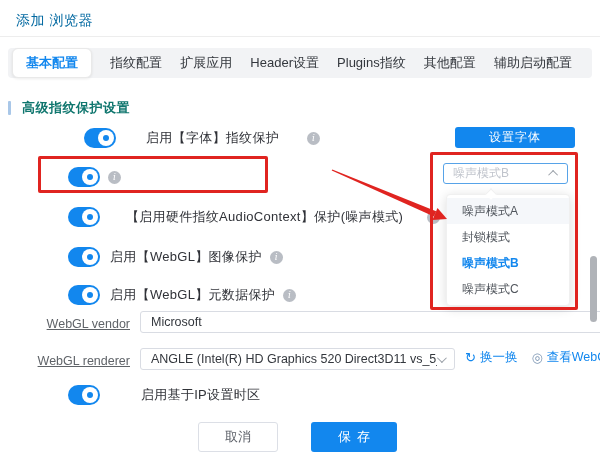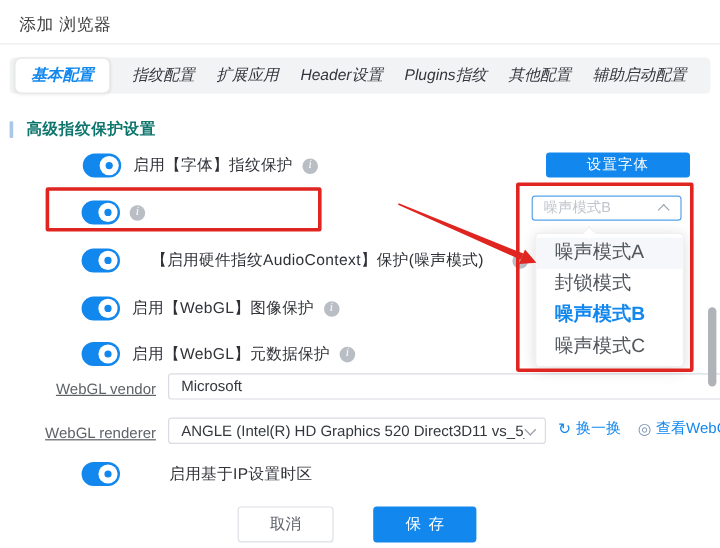--- a/index.html
+++ b/index.html
@@ -1,23 +1,23 @@
 <!DOCTYPE html>
 <html><head>
 <meta charset="utf-8">
 <style>
   html,body{margin:0;padding:0;background:#fff;}
   *{box-sizing:border-box;font-family:"Liberation Sans","DejaVu Sans",sans-serif;}
   .stage{position:relative;width:600px;height:457px;background:#fff;overflow:hidden;}
 
-  .page-title{position:absolute;left:16px;top:12px;font-size:14px;color:#404040;letter-spacing:.5px;}
+  .page-title{position:absolute;left:16px;top:12px;font-size:14px;color:#0369a1;letter-spacing:.5px;}
   .title-divider{position:absolute;left:0;top:36px;width:600px;height:1px;background:#ededed;}
 
   .tabbar{position:absolute;left:8px;top:48px;width:584px;height:30px;background:#f2f3f5;border-radius:4px;
-          display:flex;align-items:center;justify-content:space-between;padding:0 20px 0 4px;font-style:italic;}
+          display:flex;align-items:center;justify-content:space-between;padding:0 20px 0 4px;}
   .tab{font-size:13px;color:#33373d;cursor:pointer;white-space:nowrap;}
   .tab.active{background:#fff;color:#1287ee;font-weight:bold;border-radius:6px;padding:5px 13px;
               box-shadow:0 1px 3px rgba(0,0,0,.08);border:1px solid #e9e9e9;}
 
   .section-head{position:absolute;left:8px;top:99px;display:flex;align-items:center;}
   .section-bar{width:3px;height:14px;background:#a9c7e8;border-radius:1px;}
   .section-title{margin-left:11px;font-size:13px;color:#0f766e;font-weight:bold;letter-spacing:.5px;}
 
   .row{position:absolute;display:flex;align-items:center;}
   .toggle{position:relative;width:32px;height:20px;background:#1287ee;border-radius:10px;flex:0 0 auto;cursor:pointer;}
@@ -37,21 +37,21 @@
   .chev.up{transform:rotate(-135deg) translateY(-2px);}
 
   .canvas-select{position:absolute;left:443px;top:163px;width:125px;height:21px;border:1px solid #57a3e8;
                  border-radius:3px;background:#fff;display:flex;align-items:center;padding:0 9px;cursor:pointer;}
   .canvas-select .val{flex:1;font-size:12px;color:#c0c4cc;}
 
   .dropdown{position:absolute;left:446px;top:194px;width:124px;background:#fff;border:1px solid #f0f0f0;
             border-radius:4px;box-shadow:0 2px 12px rgba(0,0,0,.14);padding:3px 0;}
   .dropdown .notch{position:absolute;left:40px;top:-5px;width:8px;height:8px;background:#fff;
                    border-left:1px solid #f0f0f0;border-top:1px solid #f0f0f0;transform:rotate(45deg);}
-  .opt{height:26px;line-height:26px;padding-left:15px;font-size:16px;color:#51565d;cursor:pointer;white-space:nowrap;}
+  .opt{height:26px;line-height:26px;padding-left:15px;font-size:12px;color:#51565d;cursor:pointer;white-space:nowrap;}
   .opt.first{background:#f5f7fa;}
   .opt.selected{color:#1287ee;font-weight:bold;}
 
   .redbox{position:absolute;border:3px solid #e02420;border-radius:2px;pointer-events:none;}
   .redbox.canvas{left:38px;top:156px;width:230px;height:37px;}
   .redbox.dd{left:430px;top:152px;width:148px;height:158px;}
   .arrow-svg{position:absolute;left:0;top:0;pointer-events:none;}
 
   .field-label{position:absolute;width:100px;text-align:right;font-size:12.5px;color:#5f6368;white-space:nowrap;text-decoration:underline;}
   .select{position:absolute;height:22px;border:1px solid #d9dce3;border-radius:3px;background:#fff;
@@ -88,21 +88,21 @@
     <div class="tab">Plugins指纹</div>
     <div class="tab">其他配置</div>
     <div class="tab">辅助启动配置</div>
   </div>
 
   <div class="section-head">
     <div class="section-bar"></div>
     <div class="section-title">高级指纹保护设置</div>
   </div>
 
-  <div class="row" style="left:69px;top:128px;">
+  <div class="row" style="left:84px;top:128px;gap:20px;">
     <div class="toggle"></div>
     <div class="row-label">启用【字体】指纹保护</div>
     <div class="info">i</div>
   </div>
   <div class="btn-primary font-btn">设置字体</div>
 
   <div class="row" style="left:68px;top:167px;">
     <div class="toggle"></div>
     <div class="info">i</div>
   </div>

